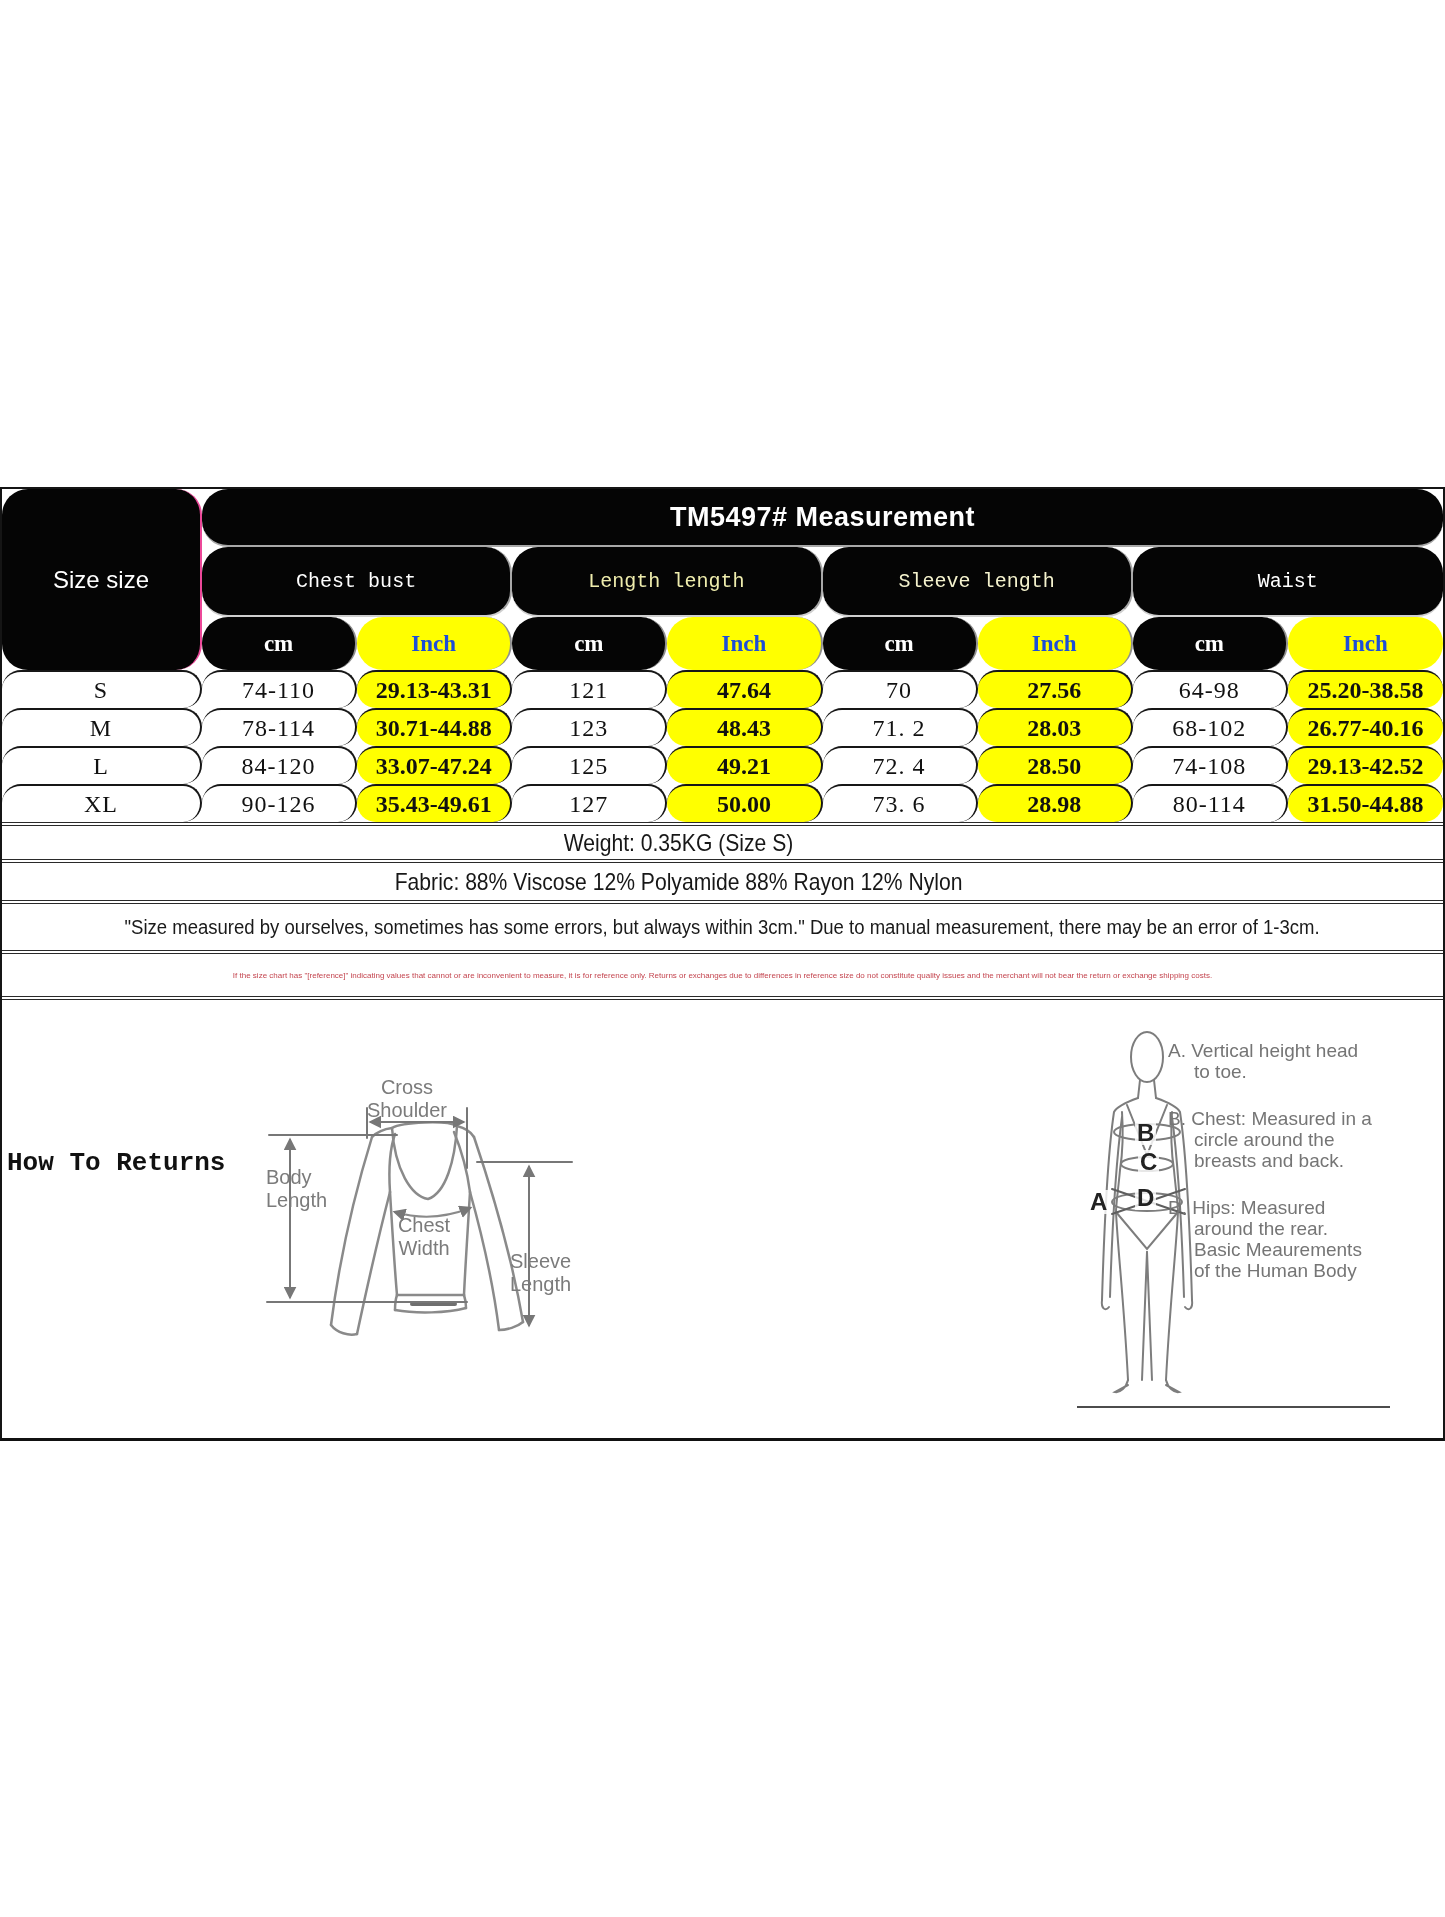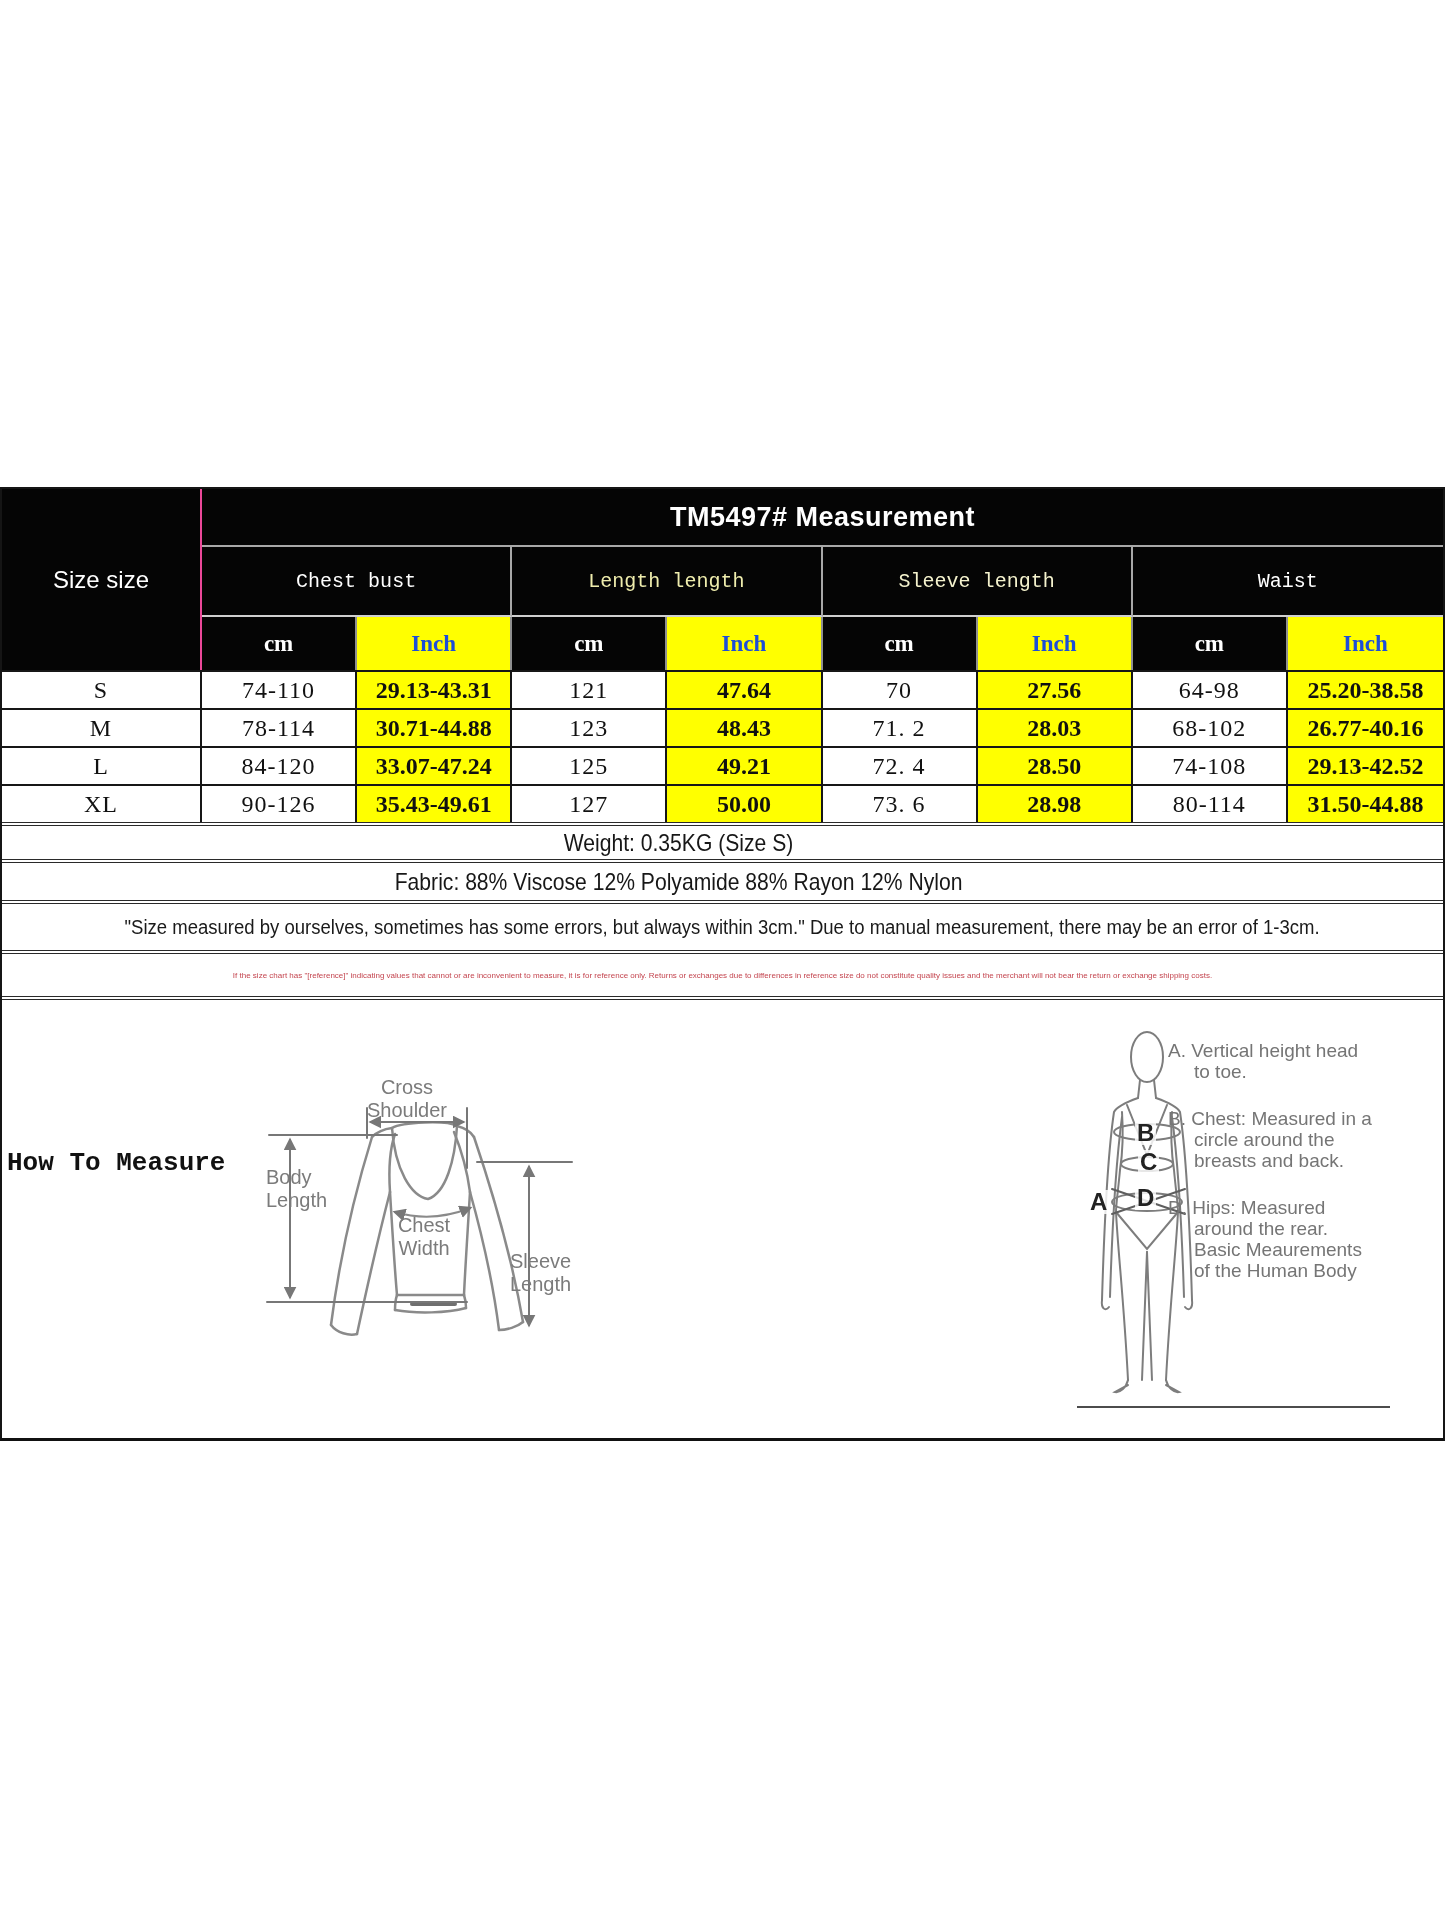--- a/index.html
+++ b/index.html
@@ -1,21 +1,21 @@
 <!DOCTYPE html>
 <html><head>
 <meta charset="utf-8">
 <style>
   html,body{margin:0;padding:0;background:#fff;}
   body{width:1445px;height:1917px;position:relative;font-family:"Liberation Sans",sans-serif;}
   #sheet{position:absolute;top:487px;left:0;width:1441px;border:2px solid #151515;background:#fff;}
 
   
   .tbl{display:grid;grid-template-columns:200px repeat(8,1fr);grid-template-rows:58px 70px 53px repeat(4,38px);}
-  .cell{display:flex;align-items:center;justify-content:center;overflow:hidden;}
+  .cell{display:flex;align-items:center;justify-content:center;overflow:hidden;border-radius:26px;}
   .hdr{background:#050505;color:#fff;}
   .c-size{grid-column:1;grid-row:1/4;border-right:2px solid #ec4899;font-size:24px;}
   .c-title{grid-column:2/10;grid-row:1;border-bottom:2px solid #a8a8a8;font-size:27px;font-weight:bold;letter-spacing:.5px;}
   .c-group{grid-row:2;grid-column:span 2;border-bottom:2px solid #cFcFcF;font-size:20px;font-family:Liberation Mono, monospace;}
   .c-group.gr1,.c-group.gr2{border-right:2px solid #a8a8a8;}
   .c-group.gr3{border-right:2px solid #a8a8a8;}
   .gl2{color:#efedad;}
   .gl3{color:#f4f2cd;}
   .unit{grid-row:3;font-family:"Liberation Serif",serif;font-weight:bold;font-size:23px;}
   .unit.u-cm{background:#050505;color:#fff;border-right:2px solid #8f8f8f;}
@@ -129,21 +129,21 @@
     <span class="txt n-offset">Fabric: 88% Viscose 12% Polyamide 88% Rayon 12% Nylon</span>
   </div>
   <div class="note n-quote">
     <span class="txt">"Size measured by ourselves, sometimes has some errors, but always within 3cm." Due to manual measurement, there may be an error of 1-3cm.</span>
   </div>
   <div class="note n-red">
     <span class="txt">If the size chart has "[reference]" indicating values that cannot or are inconvenient to measure, it is for reference only. Returns or exchanges due to differences in reference size do not constitute quality issues and the merchant will not bear the return or exchange shipping costs.</span>
   </div>
 
   <div class="htm">
-    <div class="htm-heading">How To Measure</div>
+    <div class="htm-heading">How To Returns</div>
 
     <svg class="svg-garment" width="450" height="305" viewBox="0 0 450 305">
       <defs>
         <marker id="ah" viewBox="0 0 10 10" refX="8" refY="5" markerWidth="6.5" markerHeight="6.5" orient="auto-start-reverse">
           <path d="M0,0L10,5L0,10z" fill="#777"></path>
         </marker>
       </defs>
       <g stroke="#8a8a8a" stroke-width="2.5" fill="none" stroke-linecap="round">
 
         <path d="M165,86 C175,80 220,78 230,84"></path>

